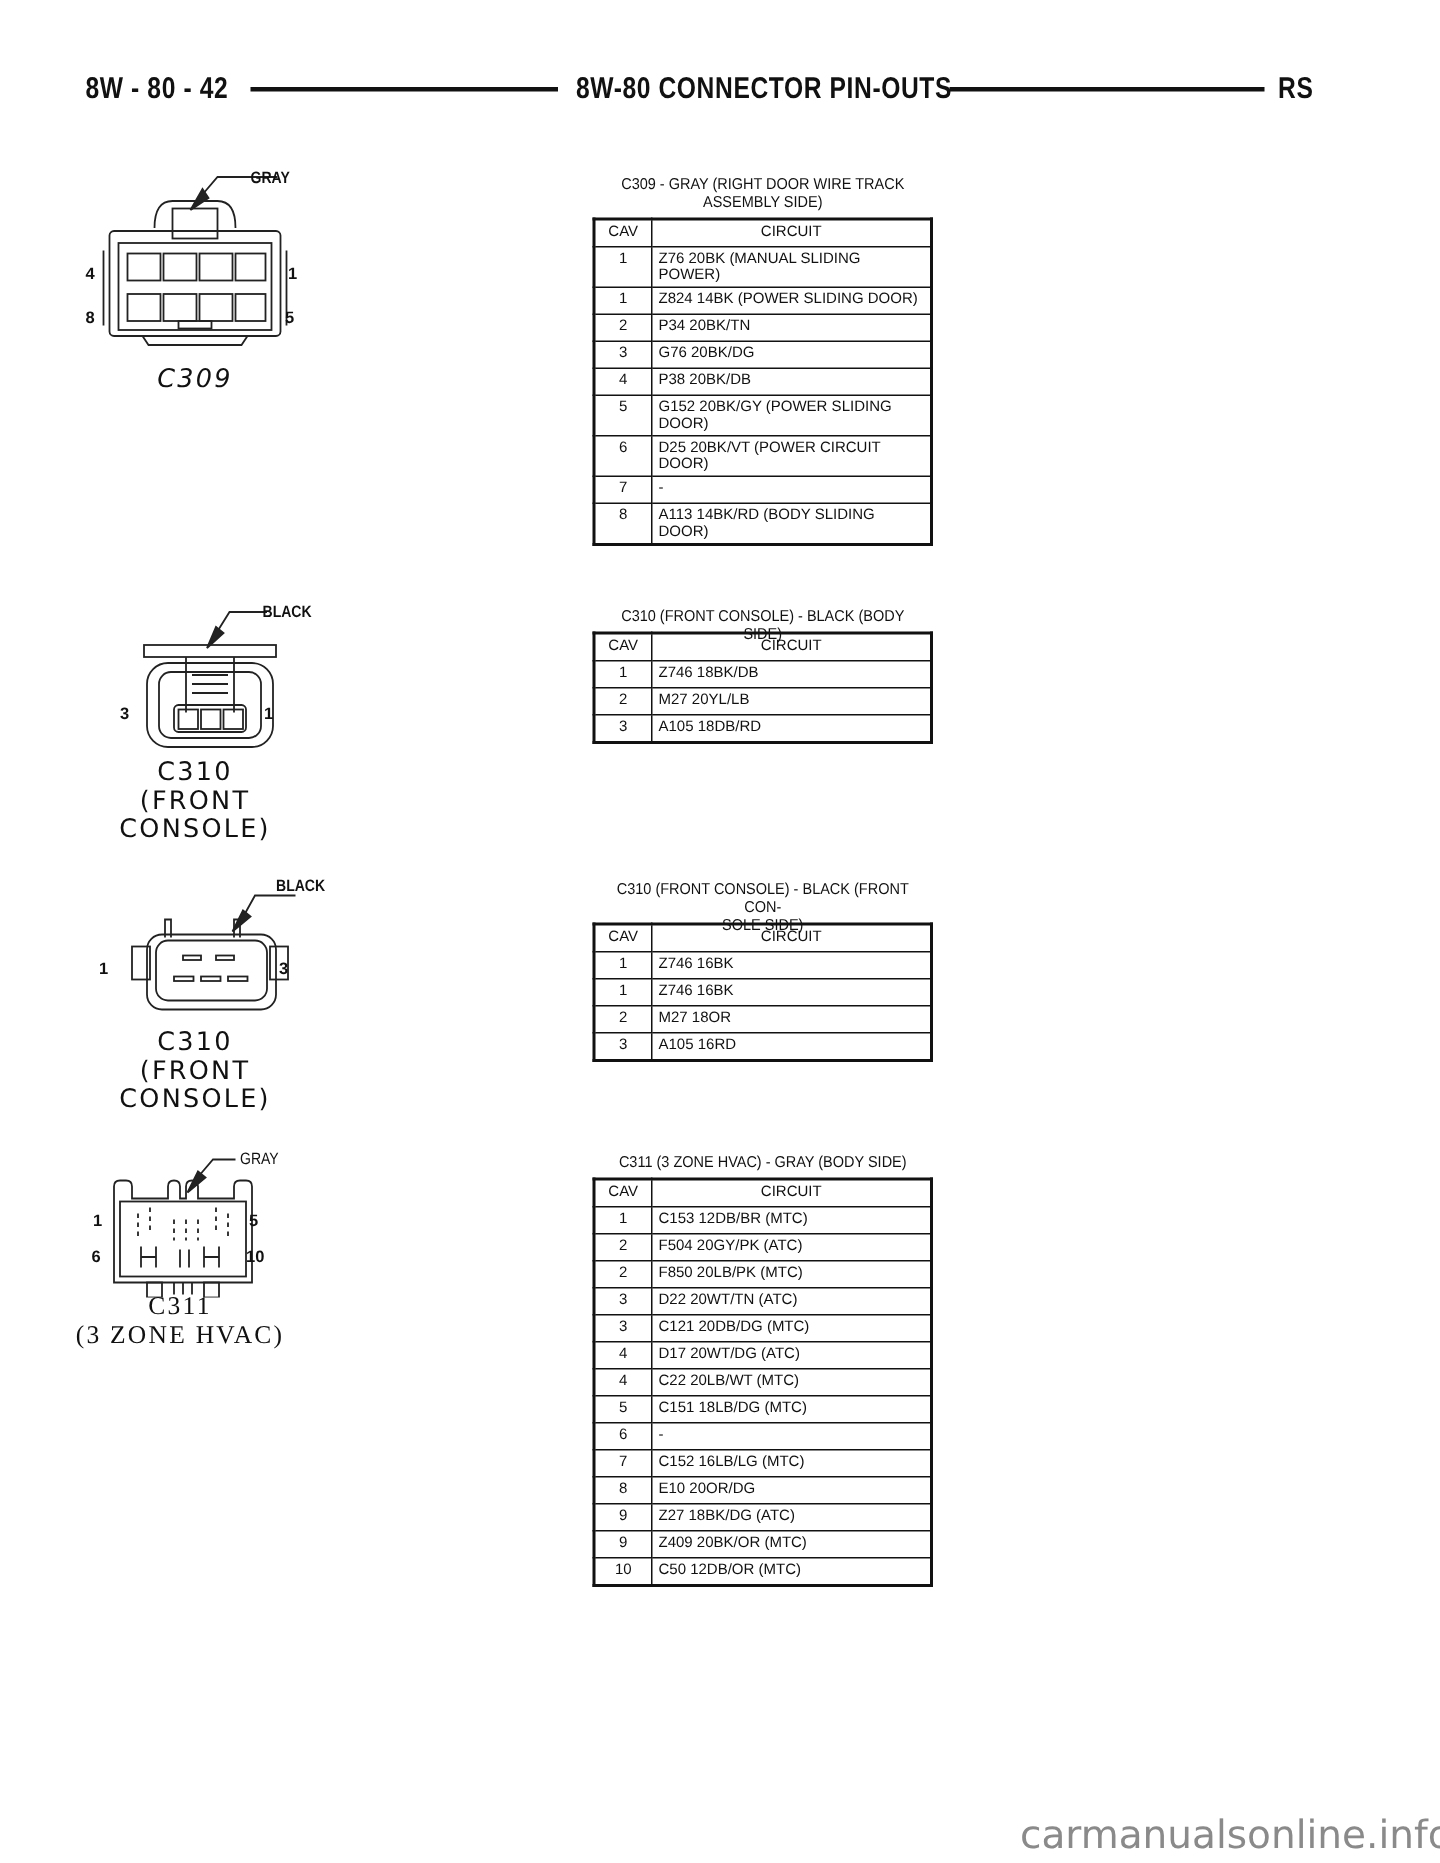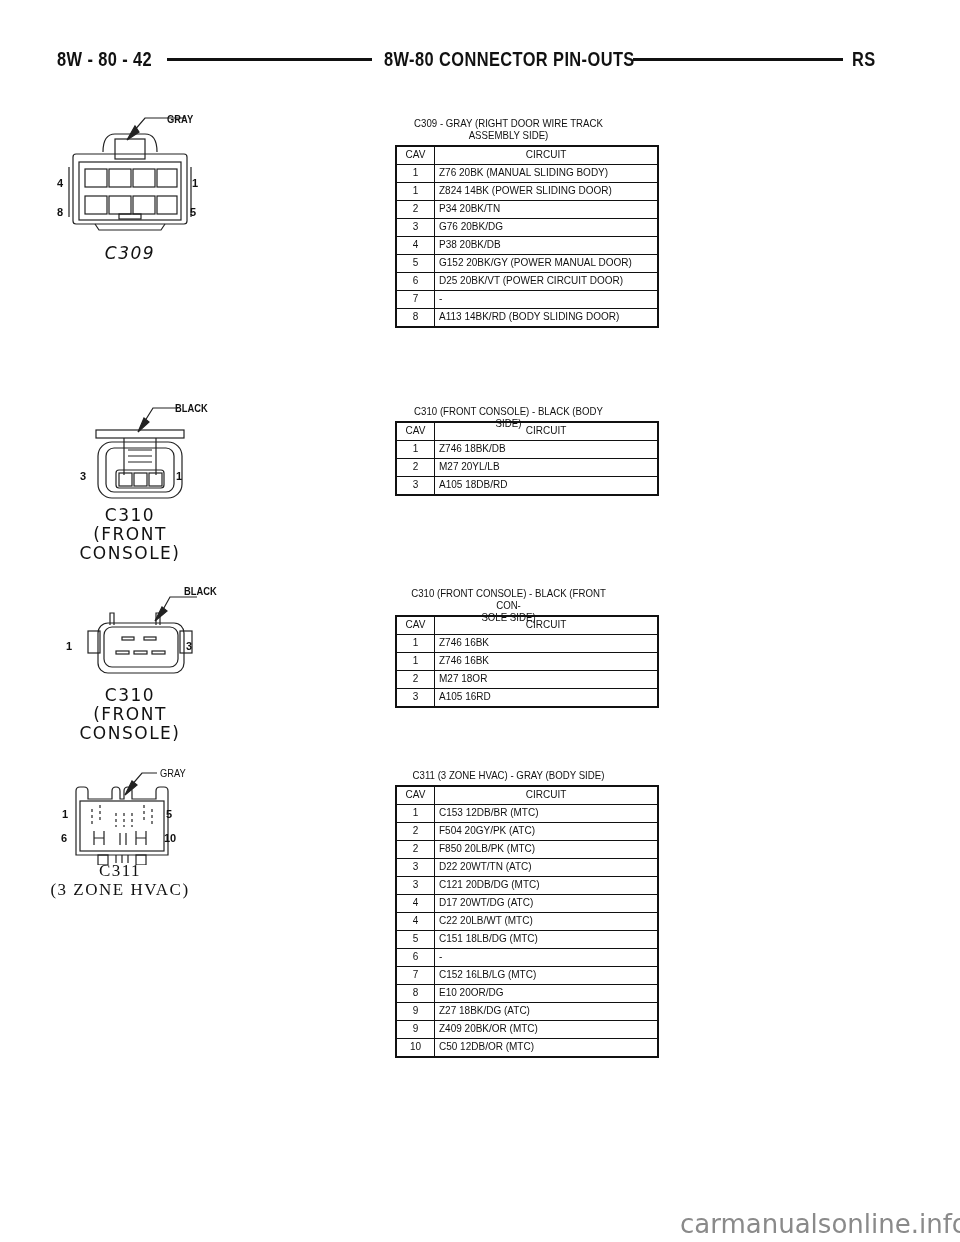--- a/index.html
+++ b/index.html
@@ -12,21 +12,21 @@
               letter-spacing: 0.5px; line-height: 28px; white-space: nowrap; }
   .hdr-left { left: 57px; }
   .hdr-center { left: 384px; }
   .hdr-right { left: 852px; }
   .hdr-rule { position: absolute; top: 13px; height: 3px; background: #111; }
   .rule-1 { left: 167px; width: 205px; }
   .rule-2 { left: 633px; width: 210px; }
   .table-title { position: absolute; left: 395px; width: 227px; text-align: center;
                  font-size: 10.5px; line-height: 12px; transform: scaleX(0.92); transform-origin: center;
                  white-space: pre-line; }
-  table.pinout { position: absolute; left: 395px; width: 264px; border-collapse: collapse;
+  table.pinout { position: absolute; left: 395px; width: 227px; border-collapse: collapse;
                  border: 2px solid #111; font-size: 10px; }
   table.pinout th, table.pinout td { border: 1px solid #111; padding: 2px 4px; line-height: 11px;
                  font-weight: normal; vertical-align: top; }
   table.pinout th { text-align: center; height: 13px; }
   table.pinout td.cav { width: 29px; text-align: center; }
   table.pinout td.circuit { text-align: left; height: 13px; }
   table.pinout th.cav-h { width: 29px; }
 
   .diagram { position: absolute; }
   .diagram svg { display: block; }
@@ -90,41 +90,41 @@
 <table class="pinout" style="top:145px;">
   <thead>
     <tr>
       <th class="cav-h">CAV</th>
       <th>CIRCUIT</th>
     </tr>
   </thead>
   <tbody>
     <tr>
         <td class="cav">1</td>
-        <td class="circuit">Z76 20BK (MANUAL SLIDING BODY)</td>
+        <td class="circuit">Z76 20BK (MANUAL SLIDING POWER)</td>
       </tr>
     <tr>
         <td class="cav">1</td>
         <td class="circuit">Z824 14BK (POWER SLIDING DOOR)</td>
       </tr>
     <tr>
         <td class="cav">2</td>
         <td class="circuit">P34 20BK/TN</td>
       </tr>
     <tr>
         <td class="cav">3</td>
         <td class="circuit">G76 20BK/DG</td>
       </tr>
     <tr>
         <td class="cav">4</td>
         <td class="circuit">P38 20BK/DB</td>
       </tr>
     <tr>
         <td class="cav">5</td>
-        <td class="circuit">G152 20BK/GY (POWER MANUAL DOOR)</td>
+        <td class="circuit">G152 20BK/GY (POWER SLIDING DOOR)</td>
       </tr>
     <tr>
         <td class="cav">6</td>
         <td class="circuit">D25 20BK/VT (POWER CIRCUIT DOOR)</td>
       </tr>
     <tr>
         <td class="cav">7</td>
         <td class="circuit">-</td>
       </tr>
     <tr>

